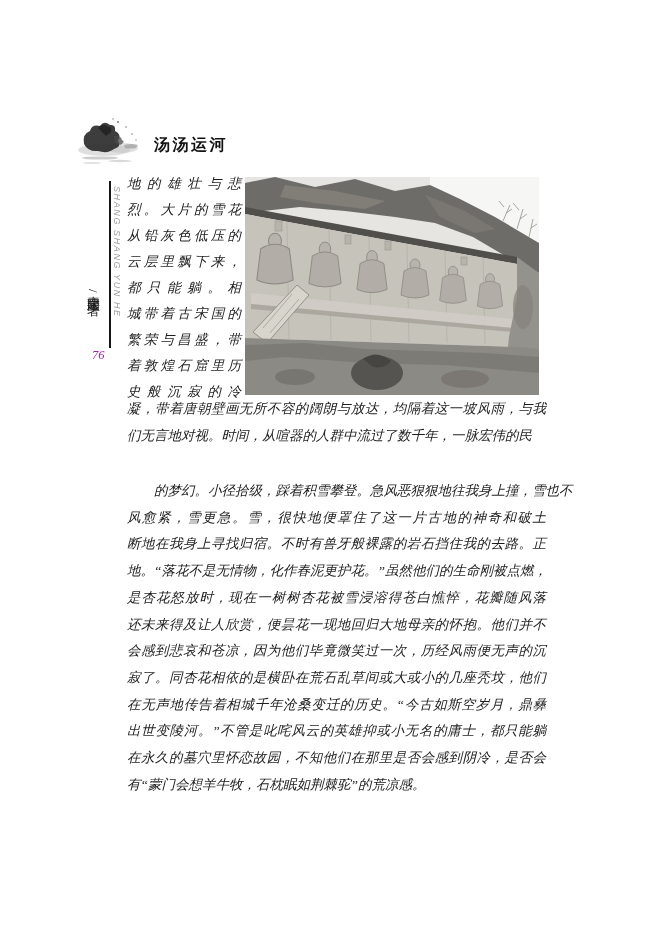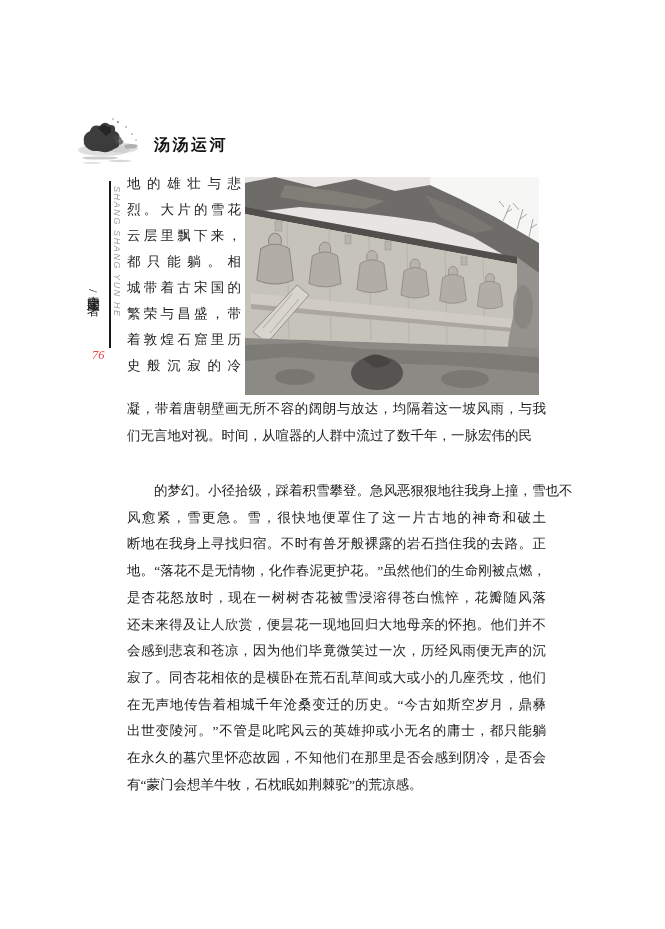--- a/index.html
+++ b/index.html
@@ -28,29 +28,29 @@
     white-space:nowrap;
   }
   .author{
     position:absolute;left:84px;top:286px;
     writing-mode:vertical-rl;
     font-size:13px;letter-spacing:1px;color:#1a1a1a;
     white-space:nowrap;
   }
   .page-number{
     position:absolute;left:92px;top:348px;
-    font-style:italic;font-size:12.5px;color:#ef4444;
+    font-style:italic;font-size:12.5px;color:#a21caf;
     font-family:"Liberation Serif","DejaVu Serif",serif;
     text-align:center;
   }
   
   .photo{position:absolute;left:245px;top:177px;width:294px;height:218px;}
   
   .bodytext{font-size:13.5px;color:#1d1d1d;}
-  .tline{text-align:justify;text-align-last:justify;white-space:nowrap;}
+  .tline{text-align:justify;text-align-last:justify;white-space:nowrap;font-style:italic;}
   .narrow-col{position:absolute;left:127px;top:171px;width:114px;line-height:26px;}
   .p1-full{position:absolute;left:127px;top:396px;width:419px;line-height:26.7px;}
   .p2{position:absolute;left:127px;top:478px;width:419px;line-height:26.7px;}
   .p1-full .tline:last-child{text-align-last:left;}
   .p2 .tline:last-child{text-align-last:left;}
   .p2 .tline:first-child{text-indent:2em;}
 </style>
 </head>
 <body>
 
@@ -172,20 +172,21 @@
       <ellipse cx="50" cy="200" rx="20" ry="8" fill="#6f6d68" opacity="0.7"></ellipse>
       <ellipse cx="220" cy="202" rx="24" ry="9" fill="#6f6d68" opacity="0.6"></ellipse>
       <ellipse cx="278" cy="130" rx="10" ry="22" fill="#84827c" opacity="0.7"></ellipse>
     </svg>
   </div>
 
   <div class="bodytext">
     <div class="narrow-col">
         <div class="tline">地的雄壮与悲</div>
         <div class="tline">烈。大片的雪花</div>
+        <div class="tline">从铅灰色低压的</div>
         <div class="tline">云层里飘下来，</div>
         <div class="tline">都只能躺。相</div>
         <div class="tline">城带着古宋国的</div>
         <div class="tline">繁荣与昌盛，带</div>
         <div class="tline">着敦煌石窟里历</div>
         <div class="tline">史般沉寂的冷</div>
       </div>
     <div class="p1-full">
         <div class="tline">凝，带着唐朝壁画无所不容的阔朗与放达，均隔着这一坡风雨，与我</div>
         <div class="tline">们无言地对视。时间，从喧器的人群中流过了数千年，一脉宏伟的民</div>

